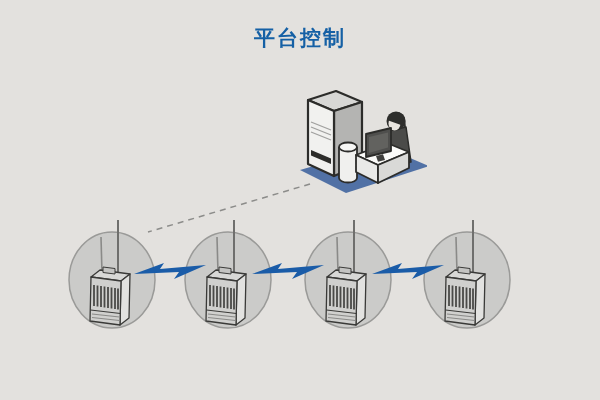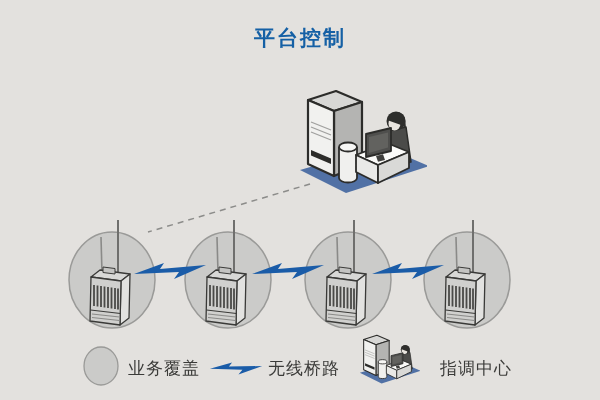--- a/index.html
+++ b/index.html
@@ -131,37 +131,13 @@
   <svg class="abs" style="left:134px;top:258px" width="72" height="26" viewBox="0 0 72 26">
       <use href="#sym-bolt"></use>
     </svg>
   <svg class="abs" style="left:252px;top:258px" width="72" height="26" viewBox="0 0 72 26">
       <use href="#sym-bolt"></use>
     </svg>
   <svg class="abs" style="left:372px;top:258px" width="72" height="26" viewBox="0 0 72 26">
       <use href="#sym-bolt"></use>
     </svg>
 
-  <div class="abs" style="left:0;top:330px;width:600px;height:70px">
-
-    <div>
-      <svg class="abs" style="left:83px;top:16px" width="36" height="40">
-        <ellipse cx="18" cy="20" rx="17" ry="19" fill="var(--circle-fill,#cbcbc9)" stroke="var(--circle-border,#9a9a98)" stroke-width="1.3"></ellipse>
-      </svg>
-      <span class="abs legend-label" style="left:128px;top:27px">业务覆盖</span>
-    </div>
-
-    <div>
-      <svg class="abs" style="left:210px;top:29px;transform:rotate(4deg)" width="52" height="19" viewBox="0 0 72 26">
-          <use href="#sym-bolt"></use>
-        </svg>
-      <span class="abs legend-label" style="left:268px;top:27px">无线桥路</span>
-    </div>
-
-    <div>
-      <svg class="abs" style="left:356px;top:2px" width="64" height="52" viewBox="0 0 135 110">
-          <use href="#sym-control-center"></use>
-        </svg>
-      <span class="abs legend-label" style="left:440px;top:27px">指调中心</span>
-    </div>
-
-  </div>
 </div>
 
 </body></html>

